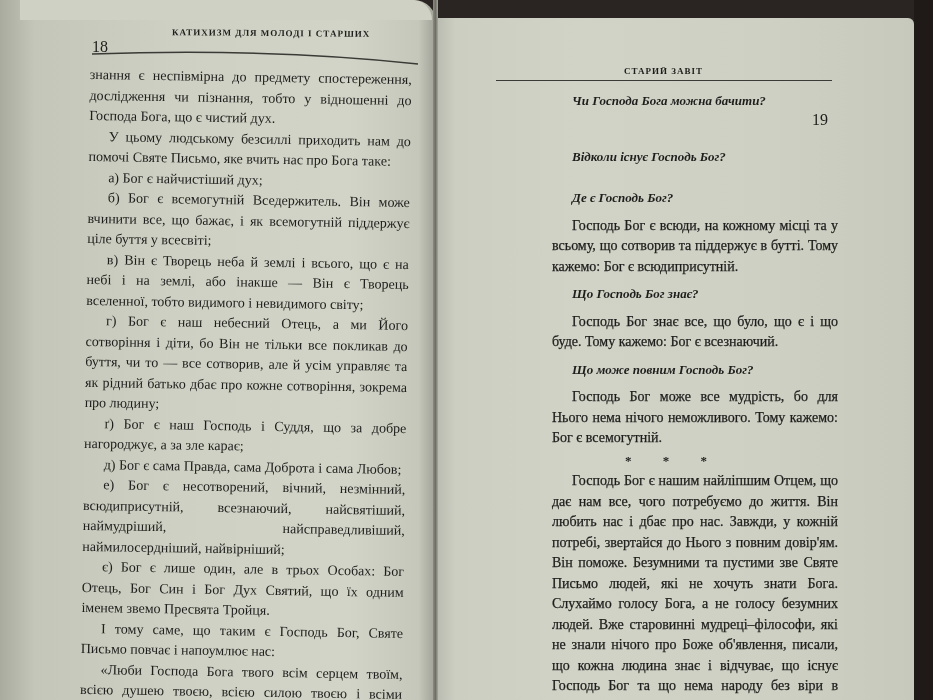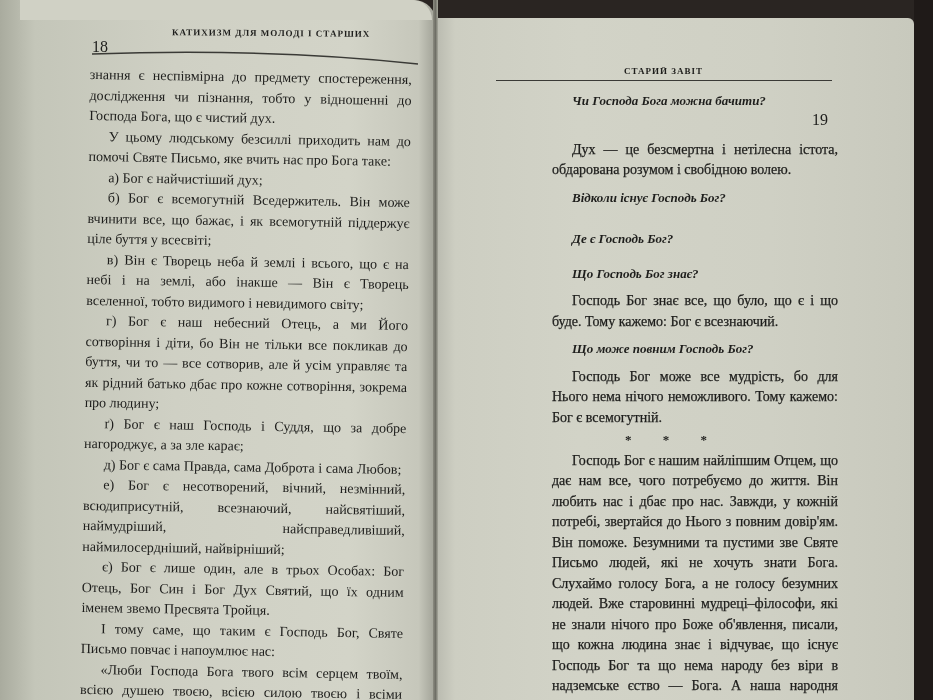--- a/index.html
+++ b/index.html
@@ -101,27 +101,27 @@
 
 <div class="running-head" style="left:624px; top:66px;">Старий завіт</div>
 <div class="page-num" style="left:812px; top:63px;margin-top:48px;">19</div>
 <div class="rule" style="left:496px; top:80px; width:336px;"></div>
 
 <div class="text right-text">
   <p class="q">Чи Господа Бога можна бачити?</p>
   <div class="gap-s"></div>
   <div class="gap-m"></div>
   <div class="gap-s"></div>
-  <p class="para">Дух — це безсмертна і нетілесна істота, обдарована розумом і свобідною волею.</p>
   <div class="gap-s"></div>
   <p class="q">Відколи існує Господь Бог?</p>
   <div class="gap-s"></div>
   <div class="gap-m"></div>
   <p class="q">Де є Господь Бог?</p>
   <div class="gap-s"></div>
+  <p class="para">Господь Бог є всюди, на кожному місці та у всьому, що сотворив та піддержує в бутті. Тому кажемо: Бог є всюди­присутній.</p>
   <div class="gap-s"></div>
   <p class="q">Що Господь Бог знає?</p>
   <div class="gap-s"></div>
   <p class="para">Господь Бог знає все, що було, що є і що буде. Тому кажемо: Бог є всезнаючий.</p>
   <div class="gap-s"></div>
   <p class="q">Що може повним Господь Бог?</p>
   <div class="gap-s"></div>
   <p class="para">Господь Бог може все мудрість, бо для Нього нема ні­чого неможливого. Тому кажемо: Бог є всемогутній.</p>
   <p class="stars">* * *</p>
   <p class="para">Господь Бог є нашим найліпшим Отцем, що дає нам все, чого потребуємо до життя. Він любить нас і дбає про нас. Завжди, у кожній потребі, звертайся до Нього з повним до­вір'ям. Він поможе. Безумними та пустими зве Святе Пись­мо людей, які не хочуть знати Бога. Слухаймо голосу Бога, а не голосу безумних людей. Вже старовинні мудреці–фі­лософи, які не знали нічого про Боже об'явлення, писали, що кожна людина знає і відчуває, що існує Господь Бог та що нема народу без віри в надземське єство — Бога. А наша народня мудрість висловлює свою віру в прислів'ї: Без Бога ані до порога.</p>

